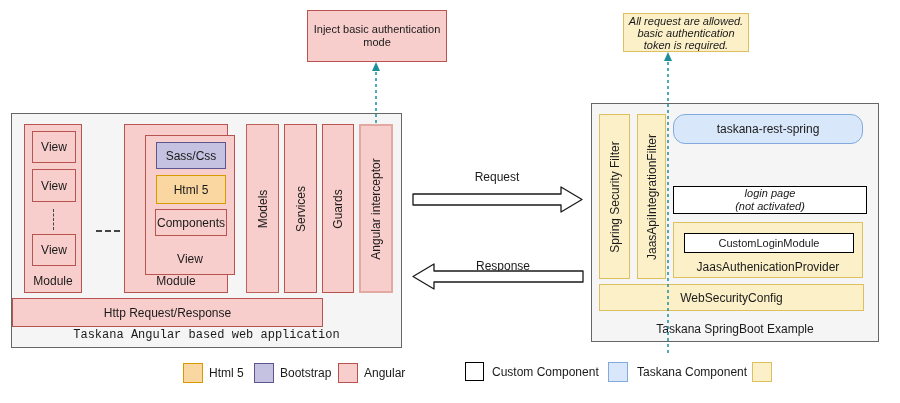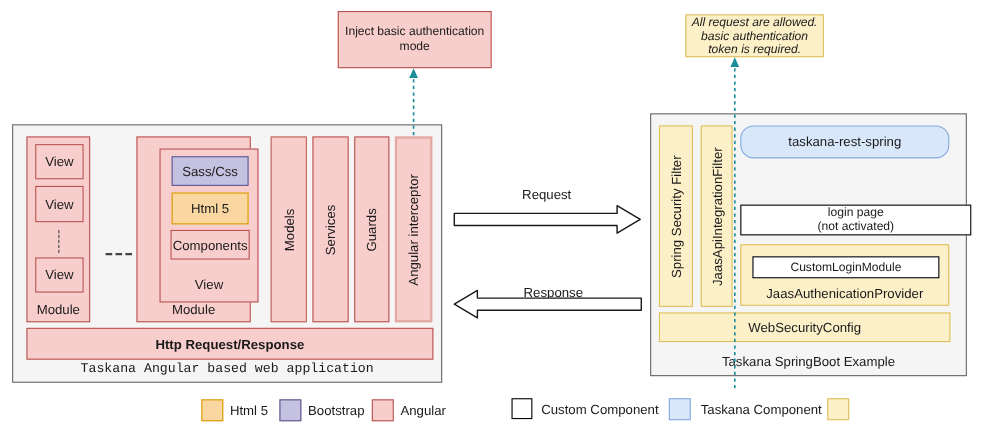--- a/index.html
+++ b/index.html
@@ -74,41 +74,41 @@
     <div class="abs pink vbar" style="left:272px;top:10px;width:33px;height:169px;">
       <span>Services</span>
     </div>
     <div class="abs pink vbar" style="left:310px;top:10px;width:32px;height:169px;">
       <span>Guards</span>
     </div>
     <div class="abs pink vbar" style="left:347px;top:10px;width:34px;height:169px;border:2px solid #e3a8a1;">
       <span>Angular interceptor</span>
     </div>
 
-    <div class="abs pink center-txt lbl" style="left:12px;top:184px;width:370px;height:29px;font-weight:bold;">
+    <div class="abs pink center-txt lbl" style="left:0;top:184px;width:311px;height:29px;">
       <span>Http Request/Response</span>
     </div>
 
     <div class="bottom-label" style="bottom:5px;font-family:Liberation Mono, monospace;">Taskana Angular based web application</div>
   </div>
 
   <div class="abs gray-box" style="left:591px;top:103px;width:288px;height:239px;">
 
     <div class="abs yellow vbar" style="left:7px;top:10px;width:31px;height:165px;">
       <span>Spring Security Filter</span>
     </div>
     <div class="abs yellow vbar" style="left:45px;top:10px;width:29px;height:165px;">
       <span>JaasApiIntegrationFilter</span>
     </div>
 
     <div class="abs blue center-txt lbl" style="left:81px;top:10px;width:190px;height:30px;border-radius:12px;">
       <span>taskana-rest-spring</span>
     </div>
 
-    <div class="abs white-box center-txt sm" style="left:81px;top:82px;width:210px;height:28px;">
+    <div class="abs white-box center-txt sm" style="left:81px;top:82px;width:194px;height:28px;font-style:italic;">
       <div>
         <div>login page</div>
         <div>(not activated)</div>
       </div>
     </div>
 
     <div class="abs yellow" style="left:81px;top:118px;width:190px;height:56px;">
       <div class="abs white-box center-txt sm" style="left:10px;top:10px;width:170px;height:20px;">
         <span>CustomLoginModule</span>
       </div>

